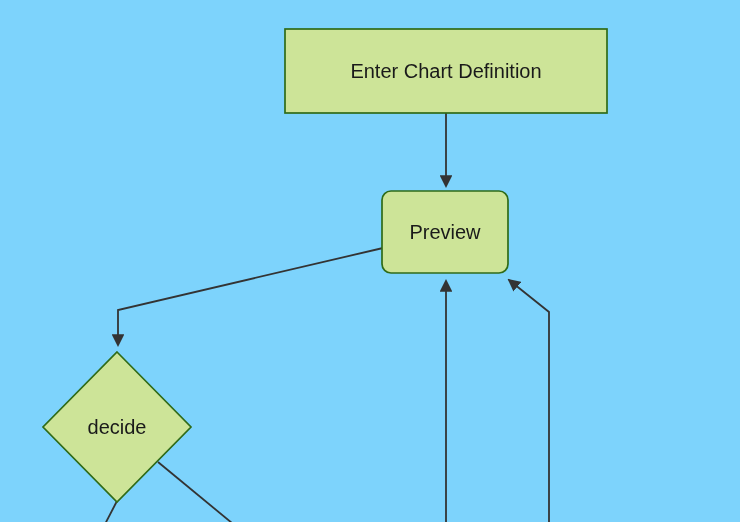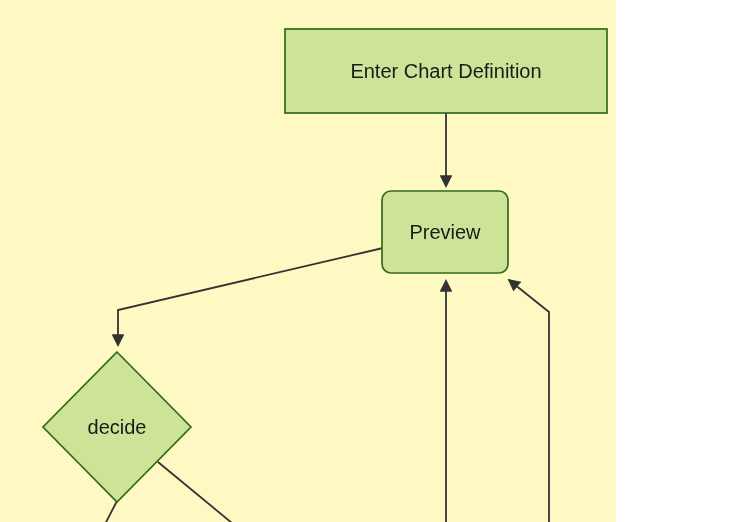--- a/index.html
+++ b/index.html
@@ -6,23 +6,23 @@
     margin: 0;
     padding: 0;
     width: 740px;
     height: 522px;
     background: #ffffff;
     overflow: hidden;
     font-family: "Liberation Sans", "DejaVu Sans", sans-serif;
   }
   .stage {
     position: relative;
-    width: 616px;
+    width: 740px;
     height: 522px;
-    background: #fef9c3;
+    background: #7dd3fc;
   }
   svg { display: block; }
   .edge {
     fill: none;
     stroke: #333333;
     stroke-width: 1.8px;
   }
   .node-shape {
     fill: #cde498;
     stroke: #2f6b18;

